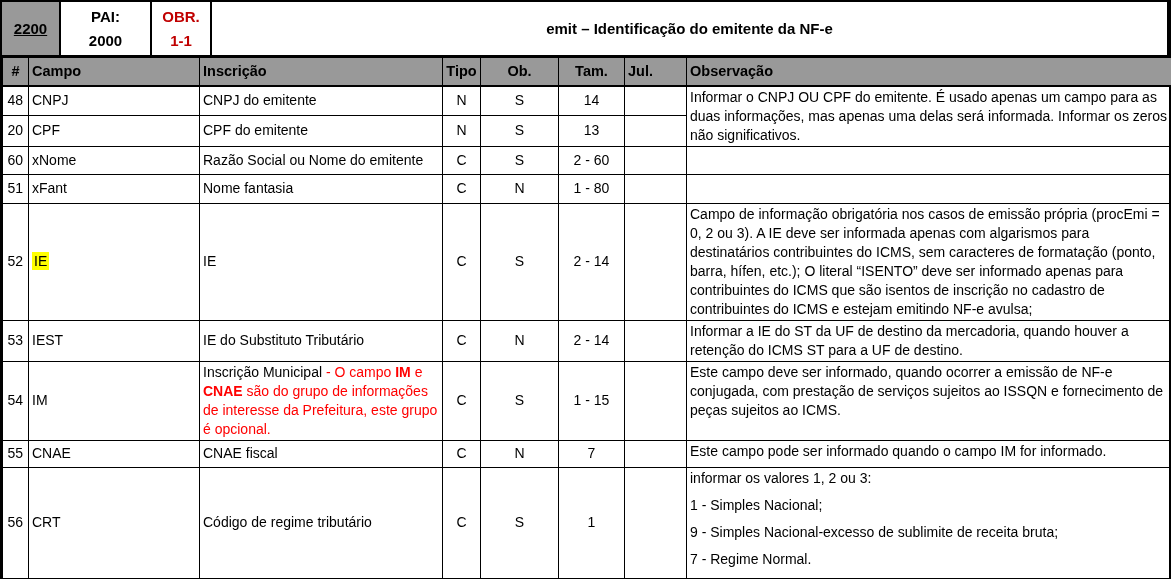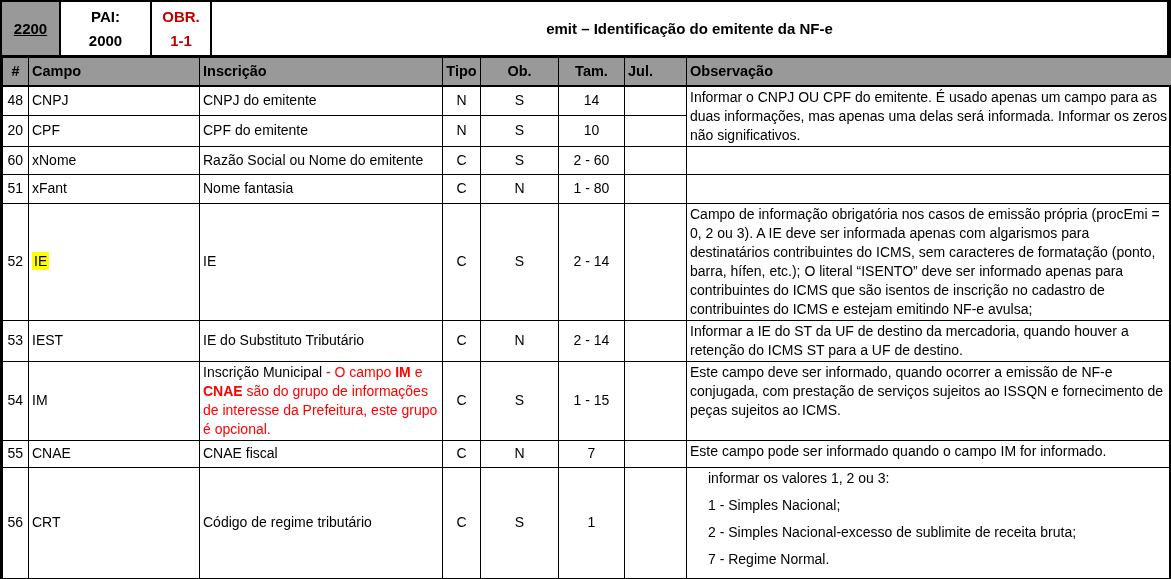--- a/index.html
+++ b/index.html
@@ -68,21 +68,21 @@
     border-bottom: 2px solid #000;
     height: 28px;
   }
   td.c { text-align: center; }
   td.r { text-align: right; padding-right: 5px; }
   td.obs {
     vertical-align: top;
     padding: 1px 3px;
   }
   td.desc { padding: 1px 3px; }
-  td.obs p { margin: 0 0 8px 18px; }
+  td.obs p { margin: 0 0 8px 0; }
   .b { font-weight: bold; }
   .red { color: var(--red); }
   .hl { background: var(--yellow-hl); padding: 1px 2px; }
   tr.stub td { border-bottom: none; }
 </style>
 </head>
 <body>
 
 <div class="doc">
 
@@ -137,21 +137,21 @@
       <td></td>
       <td class="obs" rowspan="2">Informar o CNPJ OU CPF do emitente. É usado apenas um campo para as duas informações, mas apenas uma delas será informada. Informar os zeros não significativos.</td>
     </tr>
 
     <tr style="height:29px">
       <td class="r">20</td>
       <td>CPF</td>
       <td class="desc">CPF do emitente</td>
       <td class="c">N</td>
       <td class="c">S</td>
-      <td class="c">10</td>
+      <td class="c">13</td>
       <td></td>
     </tr>
 
     <tr style="height:28px">
       <td class="r">60</td>
       <td>xNome</td>
       <td class="desc">Razão Social ou Nome do emitente</td>
       <td class="c">C</td>
       <td class="c">S</td>
       <td class="c">2 - 60</td>
@@ -218,21 +218,21 @@
       <td class="r">56</td>
       <td>CRT</td>
       <td class="desc">Código de regime tributário</td>
       <td class="c">C</td>
       <td class="c">S</td>
       <td class="c">1</td>
       <td></td>
       <td class="obs">
         <p>informar os valores 1, 2 ou 3:</p>
         <p>1 - Simples Nacional;</p>
-        <p>2 - Simples Nacional-excesso de sublimite de receita bruta;</p>
+        <p>9 - Simples Nacional-excesso de sublimite de receita bruta;</p>
         <p>7 - Regime Normal.</p>
       </td>
     </tr>
 
     <tr class="stub" style="height:7px">
       <td colspan="8"></td>
     </tr>
   </tbody>
     </table>
 </div>

